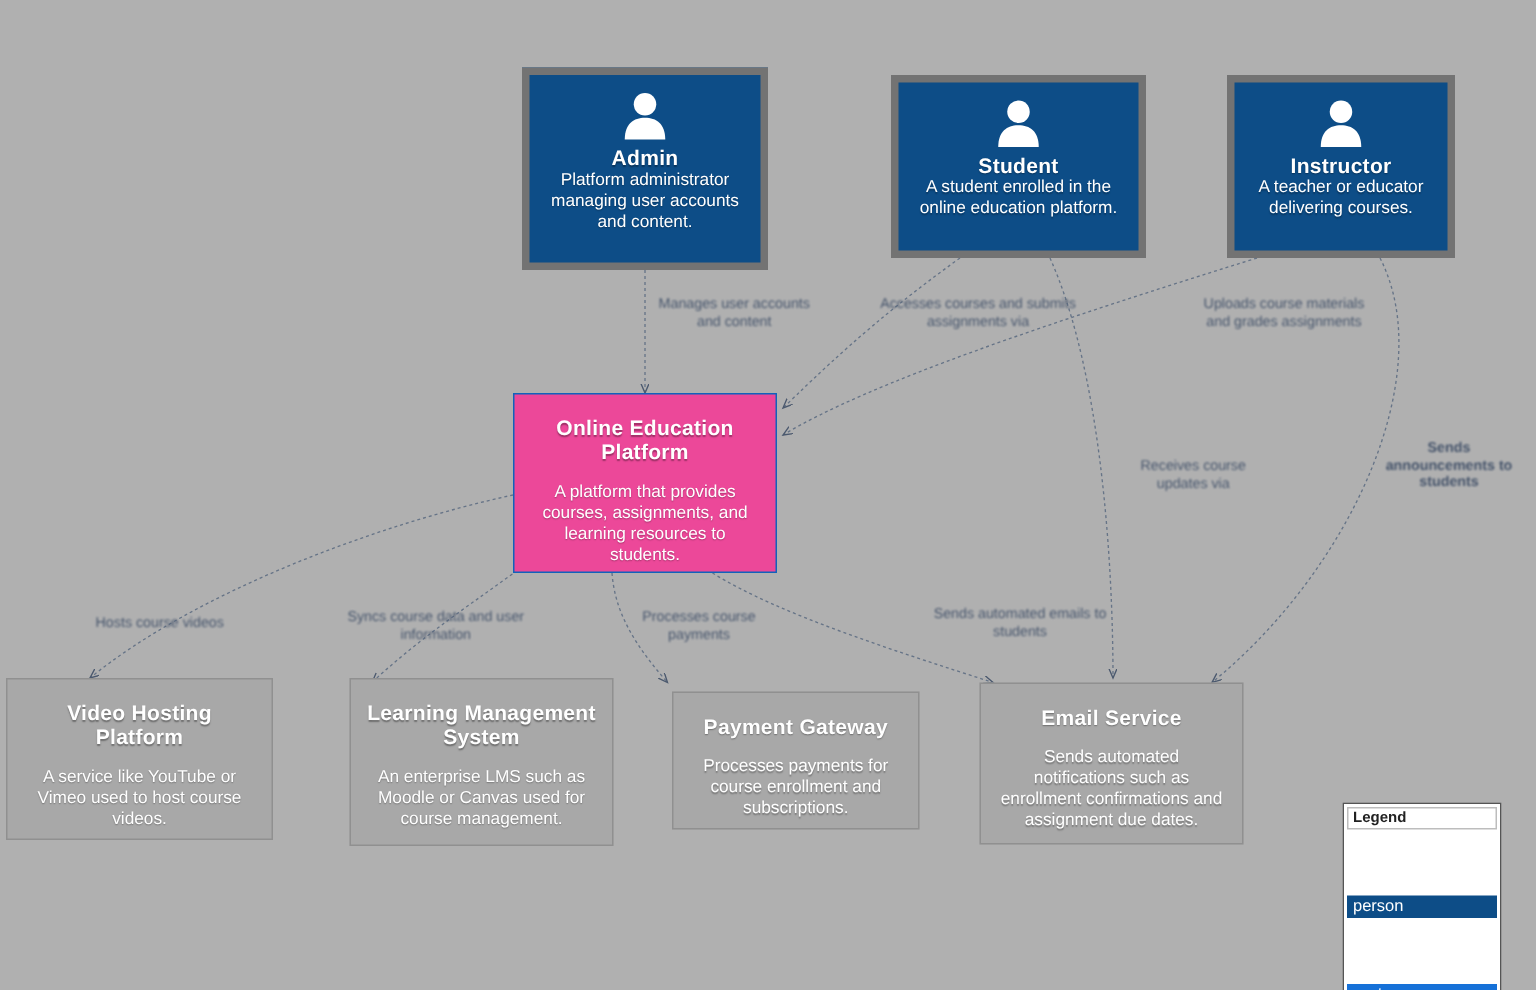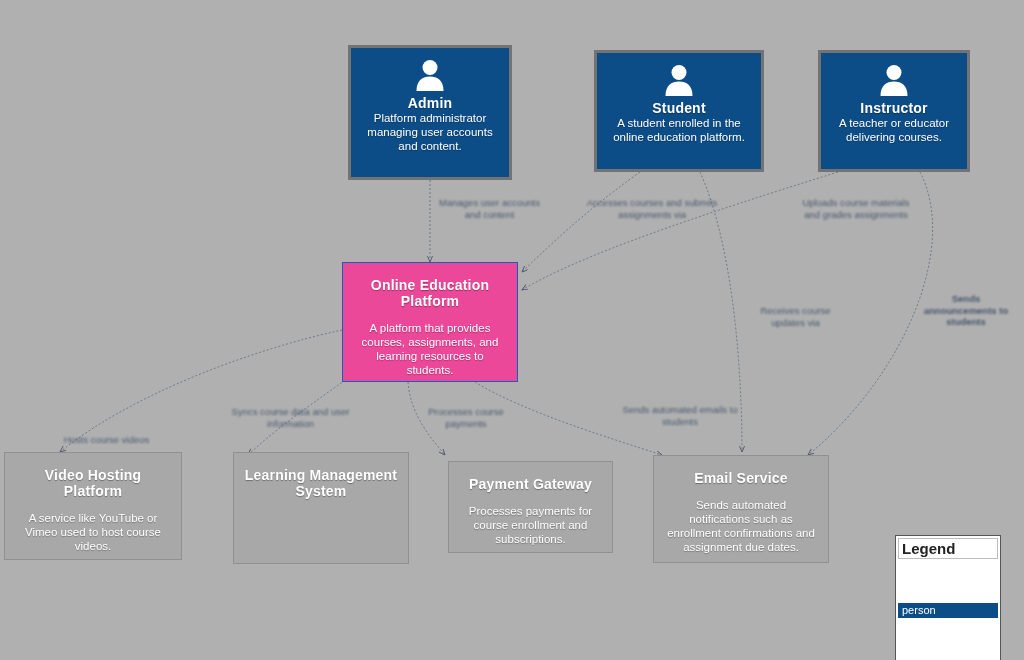--- a/index.html
+++ b/index.html
@@ -29,21 +29,21 @@
   }
   .node {
     position: absolute;
     box-sizing: border-box;
     text-align: center;
     color: #ffffff;
     overflow: hidden;
   }
   .node.person {
     background: #0d4d87;
-    border: 3px solid #737373;
+    border: 5px solid #737373;
   }
   .node.system {
     background: #ec4899;
     border: 1px solid #1162bb;
   }
   .node.extsystem {
     background: #a8a8a8;
     border: 1px solid #909090;
   }
   .node-title {
@@ -92,21 +92,21 @@
     top: 535px;
     width: 106px;
     background: #ffffff;
     border: 1px solid #555;
     box-sizing: border-box;
     font-size: 11px;
     padding: 2px;
   }
   #legend .legend-title {
     font-weight: bold;
-    font-size: 15px;
+    font-size: 10px;
     color: #222;
     padding: 1px 3px;
     border: 1px solid #bdbdbd;
     background: #ffffff;
     margin-bottom: 1px;
     text-align: left;
   }
   .legend-row {
     padding: 1px 4px;
     margin-bottom: 1px;
@@ -189,20 +189,21 @@
   <div class="node extsystem" style="left:4px; top:452px; width:178px; height:108px;">
     <div class="inner">
       <div class="node-title">Video Hosting Platform</div>
       <div class="node-desc">A service like YouTube or Vimeo used to host course videos.</div>
     </div>
   </div>
 
   <div class="node extsystem" style="left:233px; top:452px; width:176px; height:112px;">
     <div class="inner">
       <div class="node-title">Learning Management System</div>
+      <div class="node-desc">An enterprise LMS such as Moodle or Canvas used for course management.</div>
     </div>
   </div>
 
   <div class="node extsystem" style="left:448px; top:461px; width:165px; height:92px;">
     <div class="inner">
       <div class="node-title">Payment Gateway</div>
       <div class="node-desc">Processes payments for course enrollment and subscriptions.</div>
     </div>
   </div>
 
@@ -216,21 +217,21 @@
   <div class="edge-label" style="left:437px; top:197px; width:105px;">Manages user accounts and content</div>
 
   <div class="edge-label" style="left:582px; top:197px; width:140px;">Accesses courses and submits assignments via</div>
 
   <div class="edge-label" style="left:796px; top:197px; width:120px;">Uploads course materials and grades assignments</div>
 
   <div class="edge-label" style="left:748px; top:305px; width:95px;">Receives course updates via</div>
 
   <div class="edge-label" style="left:918px; top:293px; width:96px;font-weight:bold;">Sends announcements to students</div>
 
-  <div class="edge-label" style="left:44px; top:410px; width:125px;margin-top:24px;">Hosts course videos</div>
+  <div class="edge-label" style="left:44px; top:410px; width:125px;">Hosts course videos</div>
 
   <div class="edge-label" style="left:228px; top:406px; width:125px;">Syncs course data and user information</div>
 
   <div class="edge-label" style="left:410px; top:406px; width:112px;">Processes course payments</div>
 
   <div class="edge-label" style="left:620px; top:404px; width:120px;">Sends automated emails to students</div>
 
   <div id="legend">
     <div class="legend-title">Legend</div>
     <div class="legend-row person">person</div>

